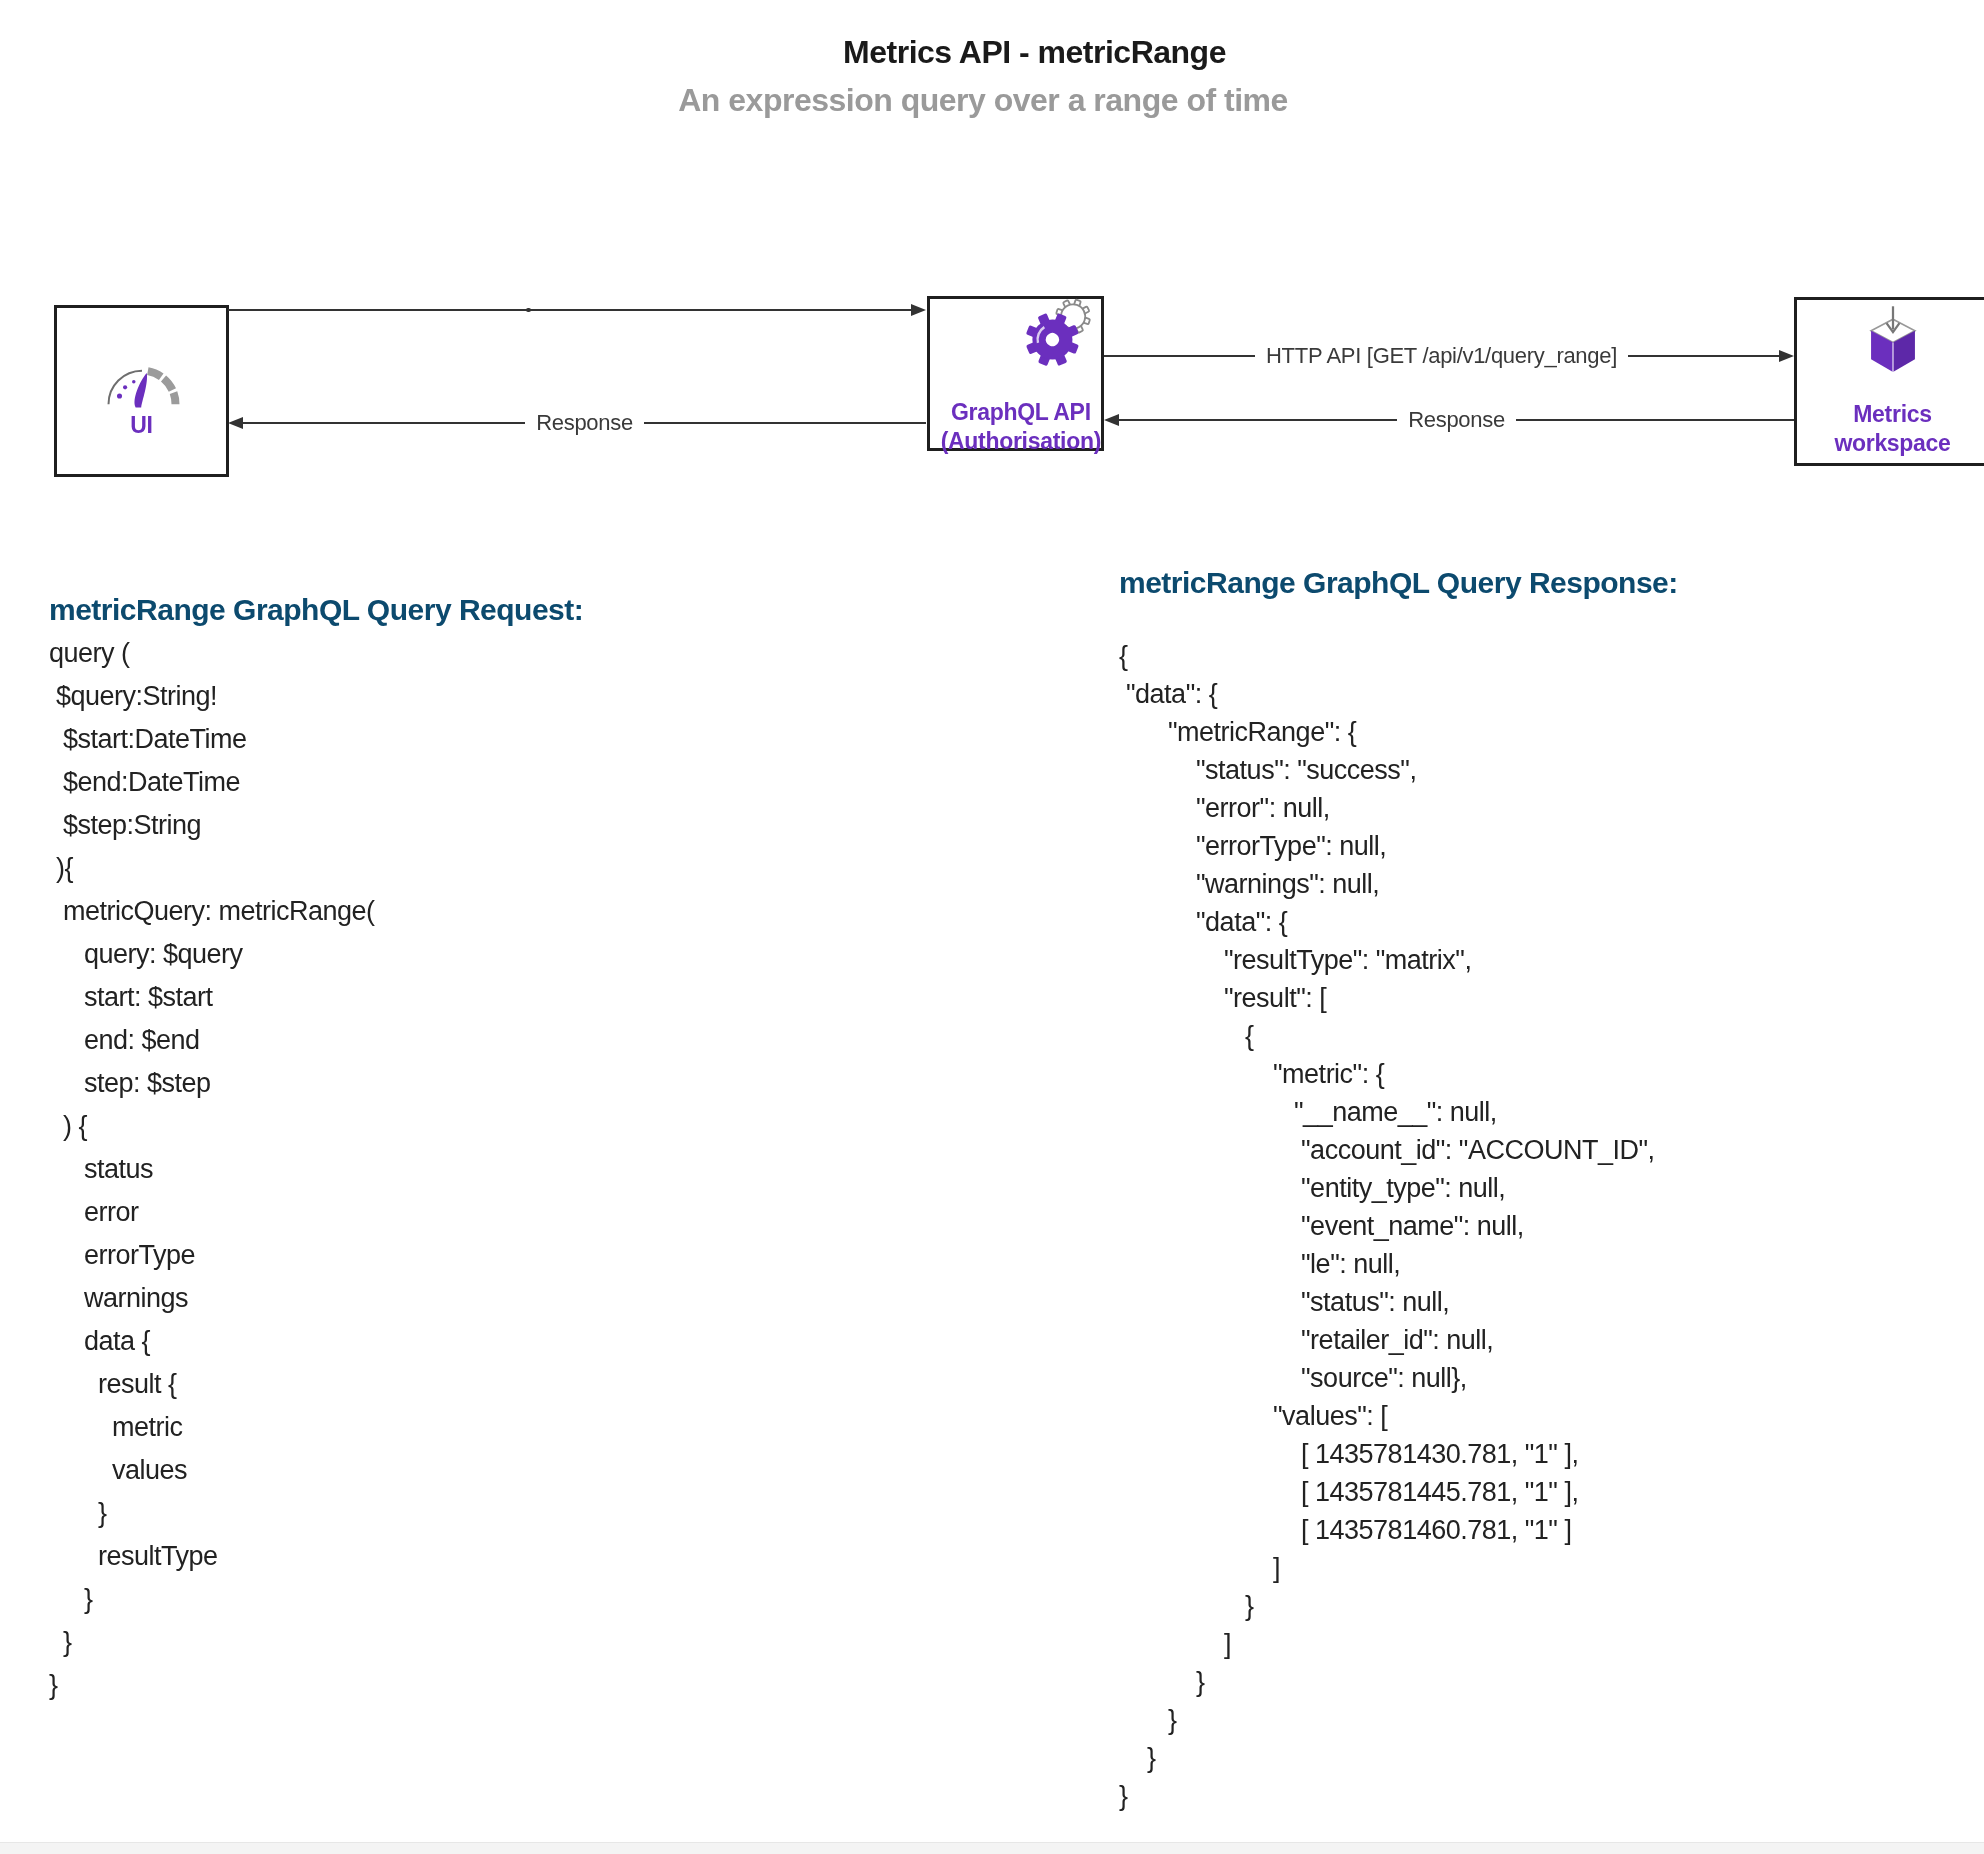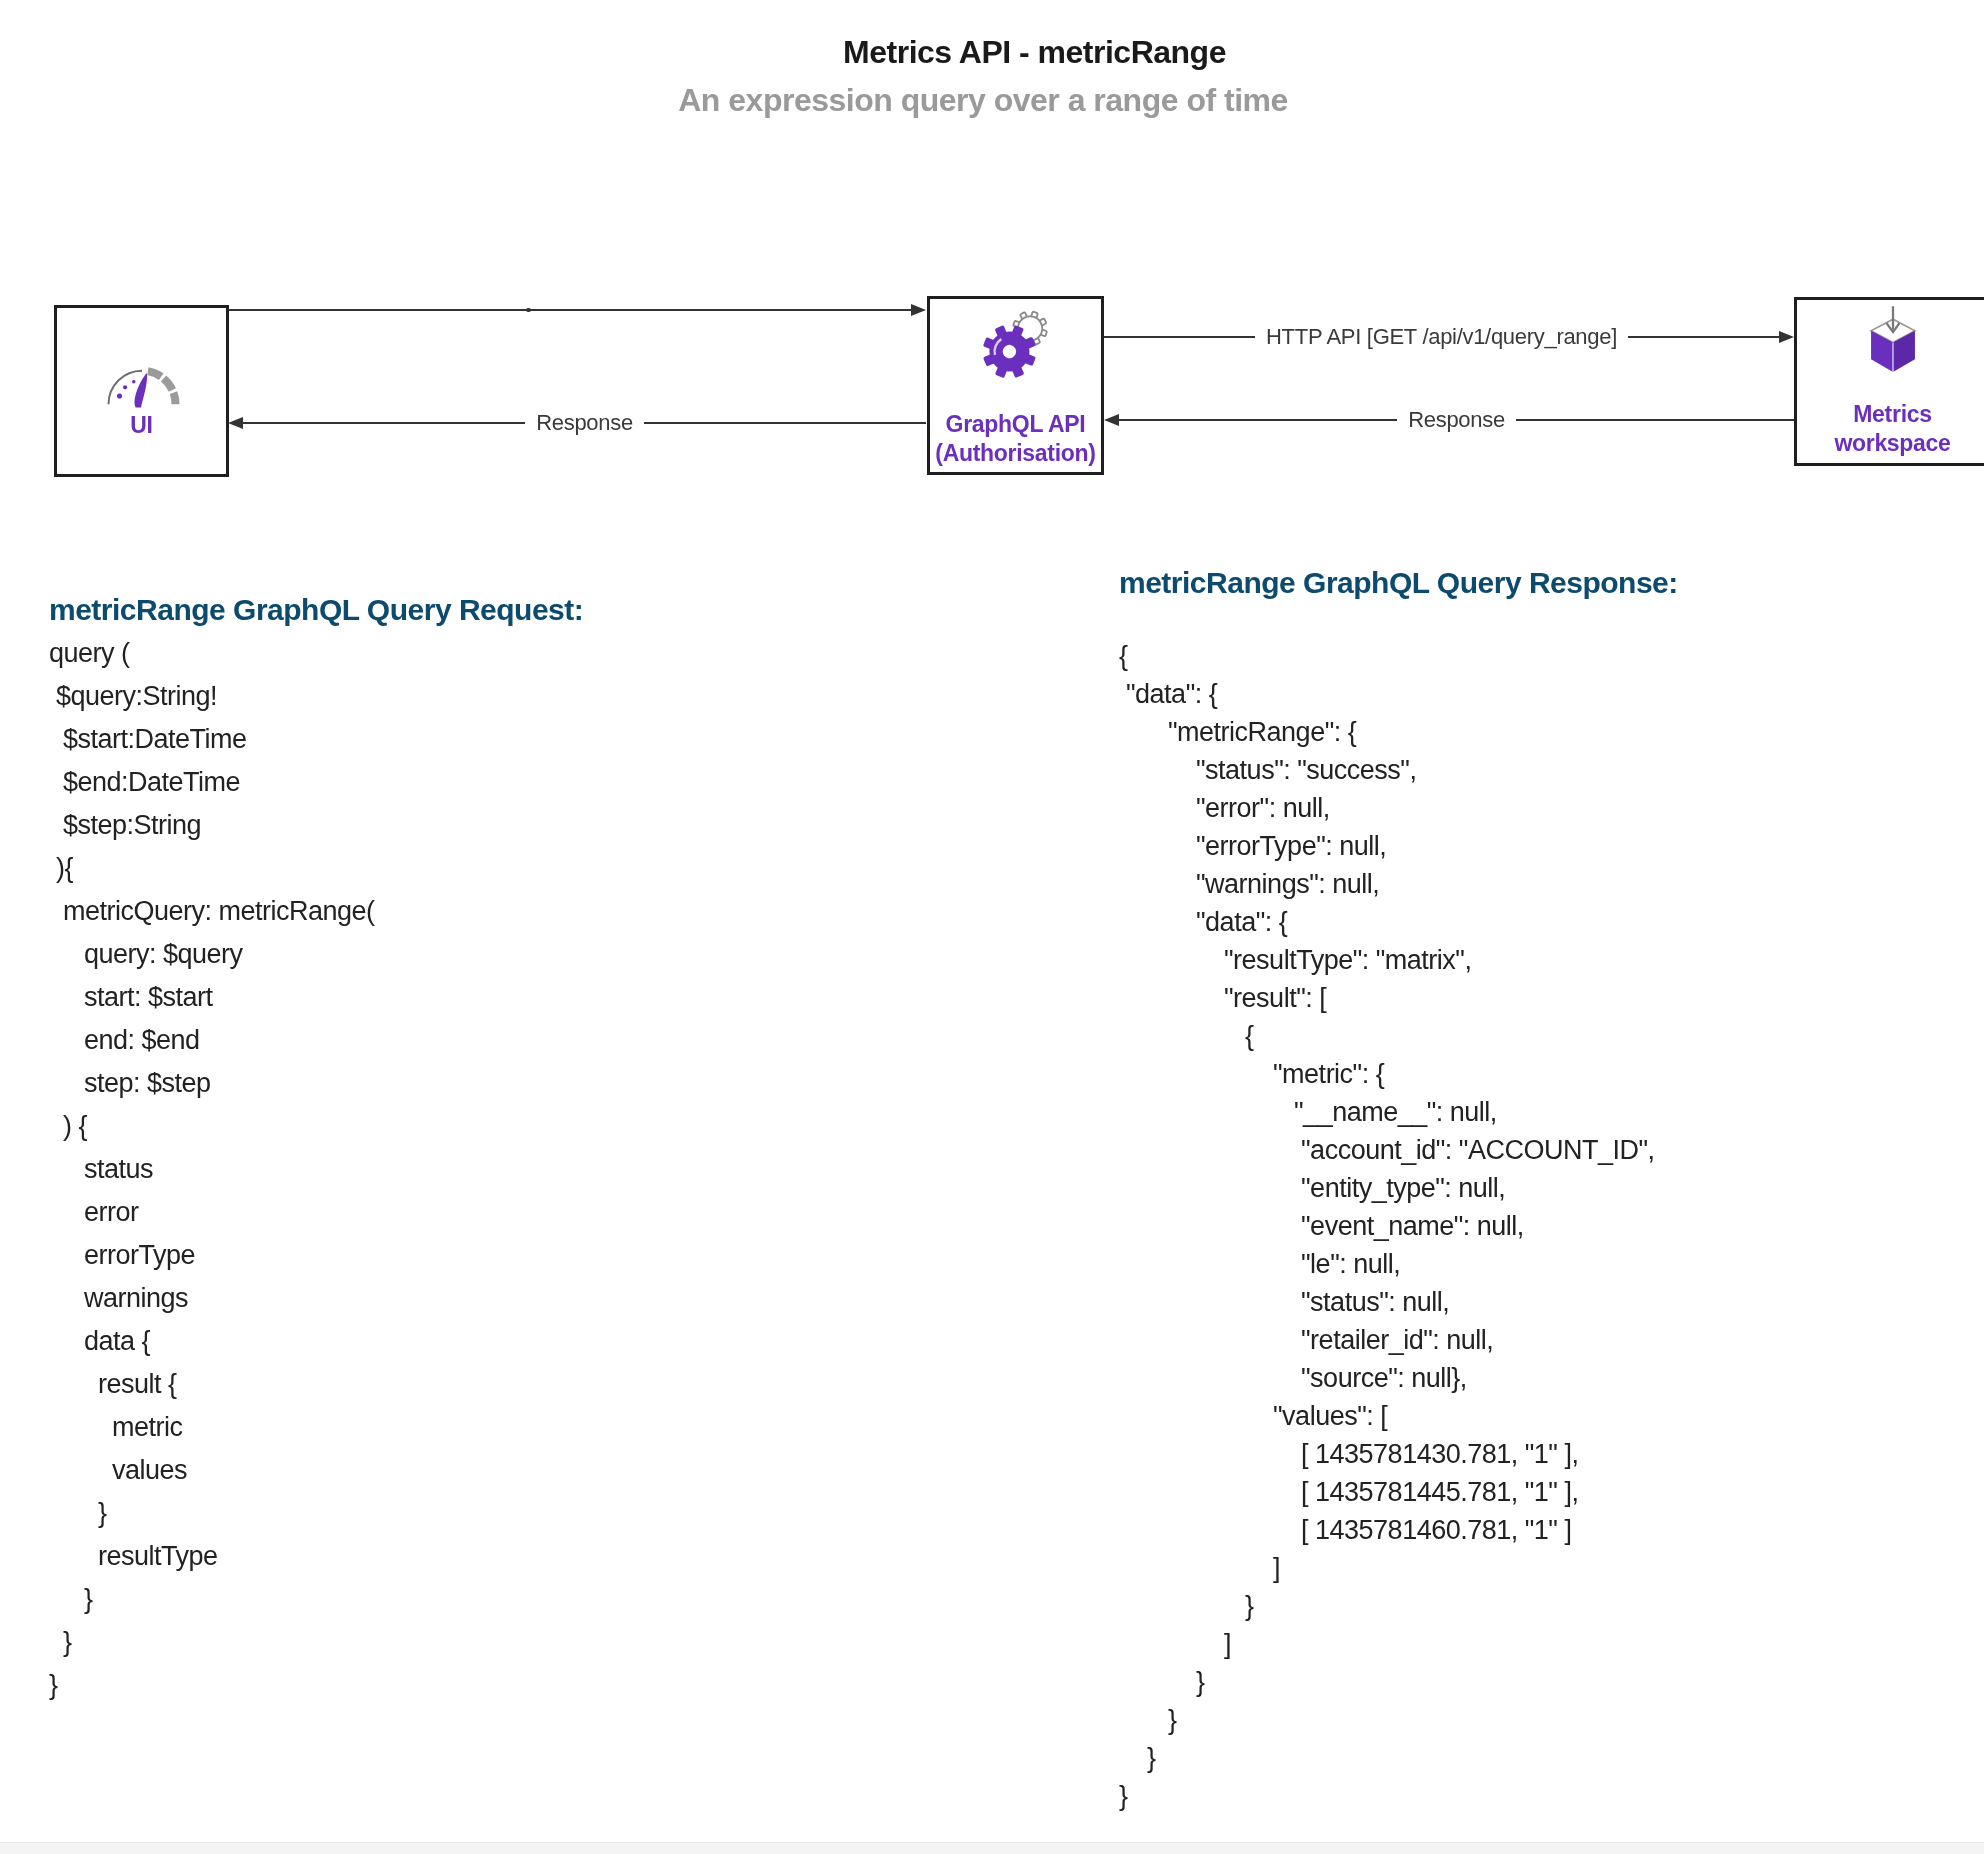--- a/index.html
+++ b/index.html
@@ -15,21 +15,21 @@
   .page-subtitle{
     position:absolute;left:0;top:82px;width:1966px;text-align:center;
     font-size:32px;font-weight:bold;color:#9a9a9a;letter-spacing:-0.5px;
   }
   
   .node{
     position:absolute;background:#fff;border:3.1px solid #1f1f1f;box-sizing:border-box;
     display:flex;flex-direction:column;align-items:center;justify-content:center;
   }
   .node-ui{left:54px;top:305px;width:175px;height:172px;}
-  .node-graphql{left:927px;top:296px;width:177px;height:179px;gap:21px;}
+  .node-graphql{left:927px;top:296px;width:177px;height:155px;gap:21px;align-items:flex-end;}
   .node-metrics{left:1794px;top:297px;width:197px;height:169px;gap:13.4px;}
   .node-label{
     font-size:23px;font-weight:bold;color:#6b2fbe;text-align:center;
     line-height:1.25;white-space:pre-line;letter-spacing:-0.3px;
   }
   .node-icon{display:block;}
   
   .edge{position:absolute;}
   .edge-row{display:flex;align-items:center;width:100%;}
   .edge-seg{flex:1;height:2.6px;background:#333333;}
@@ -38,21 +38,21 @@
   }
   .edge-label-above{
     text-align:center;font-size:22px;color:#3a3a3a;letter-spacing:-0.3px;
     margin-bottom:7.2px;white-space:nowrap;
   }
   .head-right{width:0;height:0;border-top:6.7px solid transparent;border-bottom:6.7px solid transparent;border-left:15.5px solid #333333;}
   .head-left{width:0;height:0;border-top:6.7px solid transparent;border-bottom:6.7px solid transparent;border-right:15.5px solid #333333;}
   .mid-dot{width:4.7px;height:4.7px;background:#333;border-radius:50%;margin:0 -2.1px;align-self:center;}
   .edge1{left:228px;top:304px;width:698px;}
   .edge2{left:228px;top:410px;width:698px;}
-  .edge3{left:1104px;top:324px;width:690px;}
+  .edge3{left:1104px;top:343px;width:690px;}
   .edge4{left:1104px;top:407px;width:690px;}
   
   .code-heading{
     position:absolute;font-size:30px;font-weight:bold;color:#0c4a6e;letter-spacing:-0.5px;white-space:nowrap;
   }
   .request-heading{left:49px;top:593px;}
   .response-heading{left:1119px;top:566px;}
   pre.code{
     position:absolute;margin:0;font-family:"Liberation Sans", sans-serif;
     font-size:27px;color:#222222;letter-spacing:-0.5px;white-space:pre;

